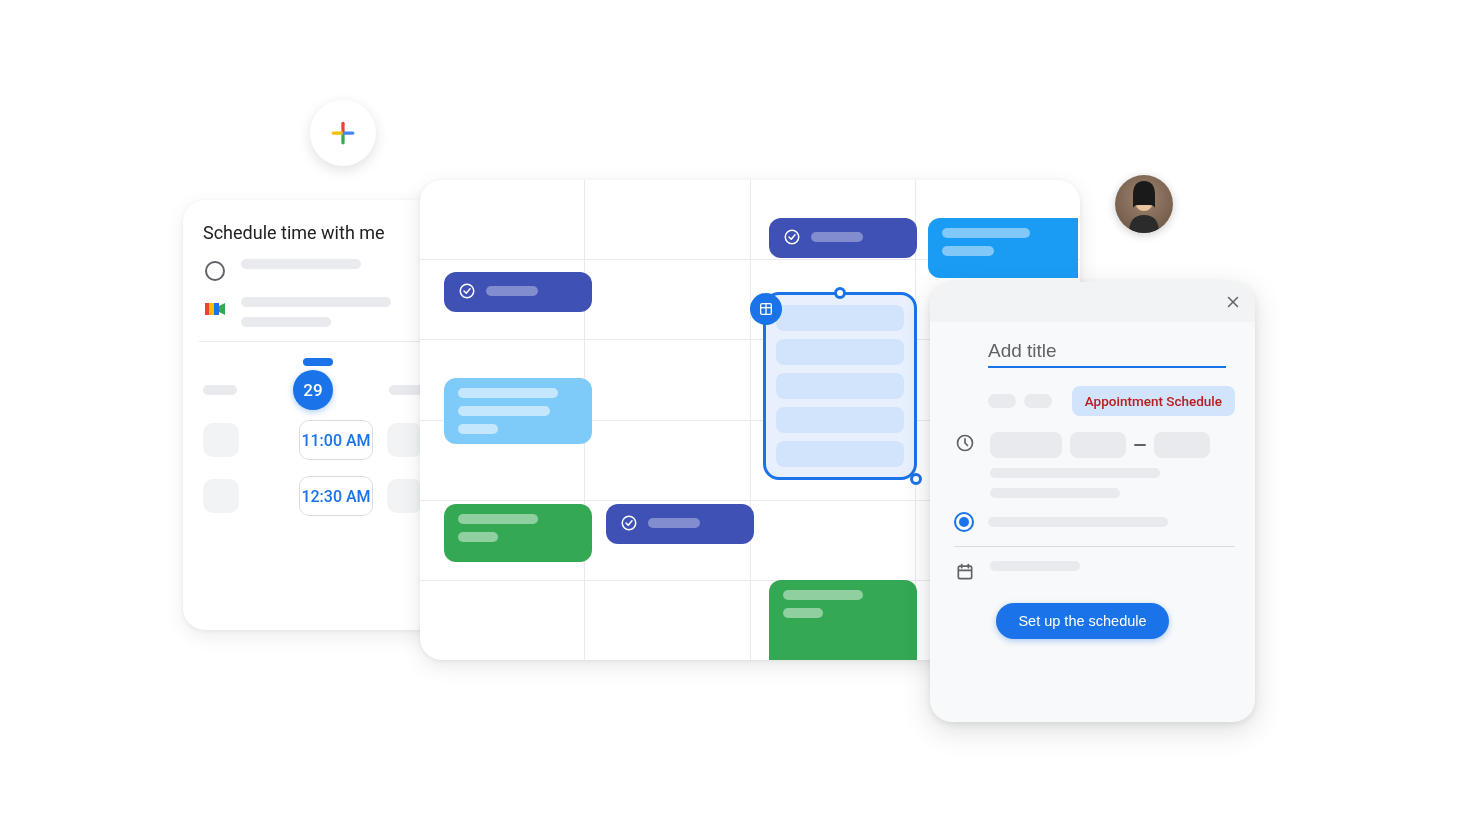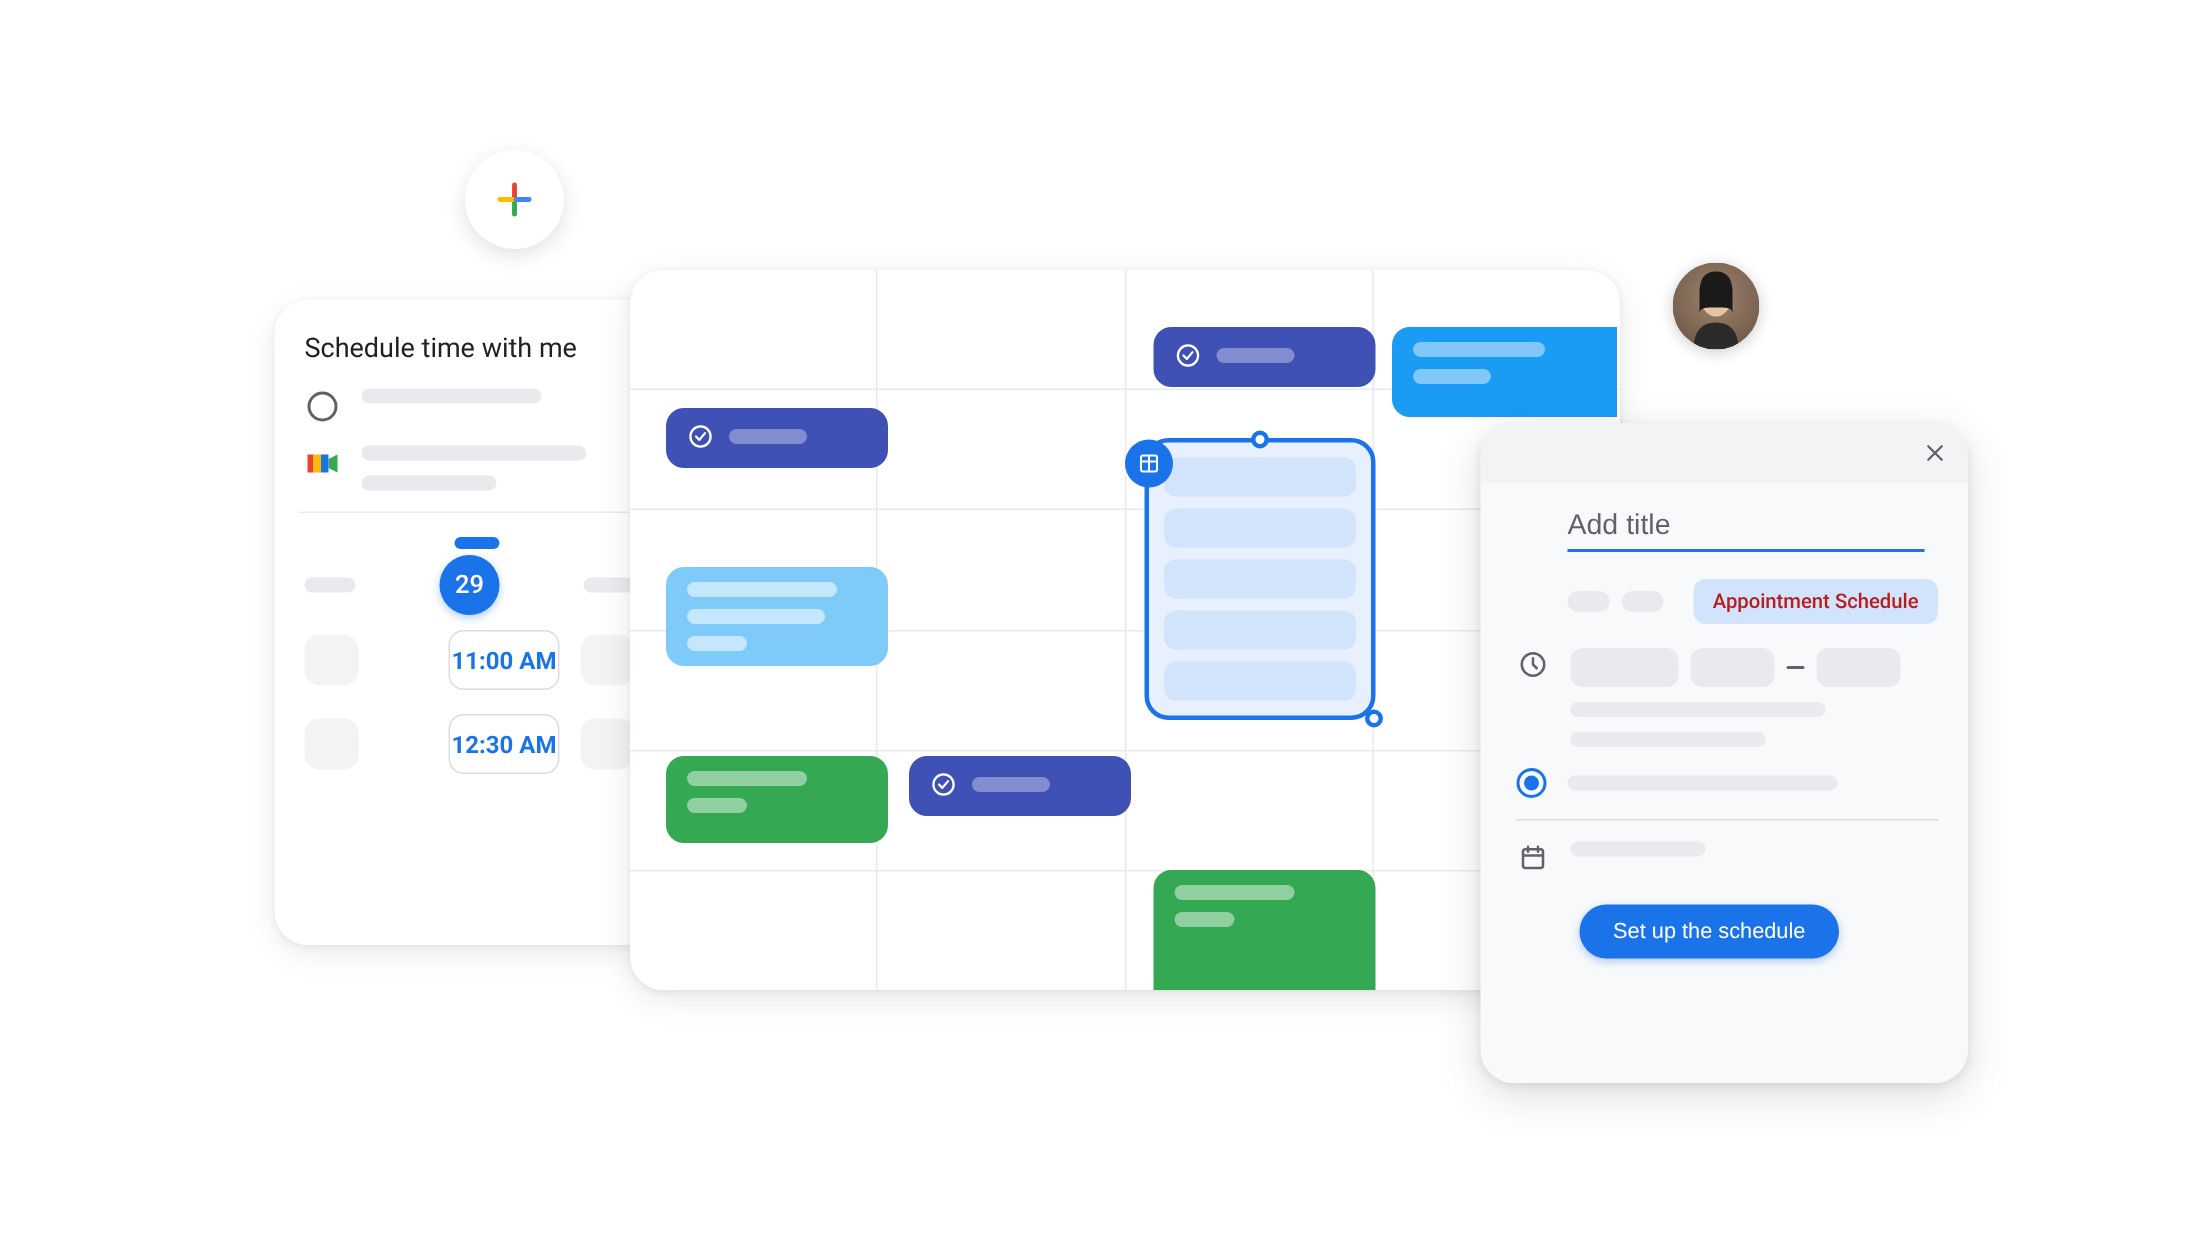--- a/index.html
+++ b/index.html
@@ -46,21 +46,21 @@
     width:40px; height:40px; background:#1a73e8; color:#fff; border-radius:50%;
     display:flex; align-items:center; justify-content:center; font-weight:500; font-size:17px;
     box-shadow: 0 2px 6px rgba(26,115,232,.35);
   }
   .slot-row { display:flex; gap:14px; margin-top:16px; align-items:center; }
   .slot-ph { flex:1; height:34px; background:#f1f3f4; border-radius:10px; }
   .slot-chip {
     width:124px; height:40px; border:1.5px solid #dadce0; border-radius:10px; background:#fff;
     display:flex; align-items:center; justify-content:center; color:#1a73e8; font-weight:500; font-size:16px;
   }
-  .slot-row .slot-chip { margin-left:46px;font-weight:bold; }
+  .slot-row .slot-chip { margin-left:46px; }
 
   
   .cal-grid {
     position:absolute;
     left:420px; top:180px;
     width:660px; height:480px;
     background:#fff;
     border-radius:22px;
     box-shadow: 0 6px 20px rgba(60,64,67,.12), 0 1px 4px rgba(60,64,67,.08);
     overflow:hidden;
@@ -111,21 +111,21 @@
   }
   .appt-dot-top { left:50%; top:-8px; transform:translateX(-50%); }
   .appt-dot-bottom { right:-8px; bottom:-8px; }
   .appt-badge {
     position:absolute; left:-16px; top:-2px; width:32px; height:32px; background:#1a73e8; border-radius:50%;
     display:flex; align-items:center; justify-content:center;
   }
 
   
   .popover {
-    position:absolute; left:987px; top:282px; width:325px; height:440px;
+    position:absolute; left:930px; top:282px; width:325px; height:440px;
     background:#f8f9fa; border-radius:22px;
     box-shadow: 0 8px 28px rgba(60,64,67,.18), 0 2px 6px rgba(60,64,67,.1);
     overflow:hidden;
   }
   .pop-header { height:40px; background:#f1f3f4; position:relative; }
   .close-btn { position:absolute; right:10px; top:8px; width:24px; height:24px; display:flex; align-items:center; justify-content:center; color:#5f6368; cursor:pointer; }
   .pop-body { padding: 18px 20px 0 24px; }
   .title-input {
     width:238px; border:none; border-bottom:2px solid #1a73e8; background:transparent;
     font-size:19px; color:#5f6368; padding-bottom:4px; margin-left:34px; margin-bottom:18px; outline:none;

